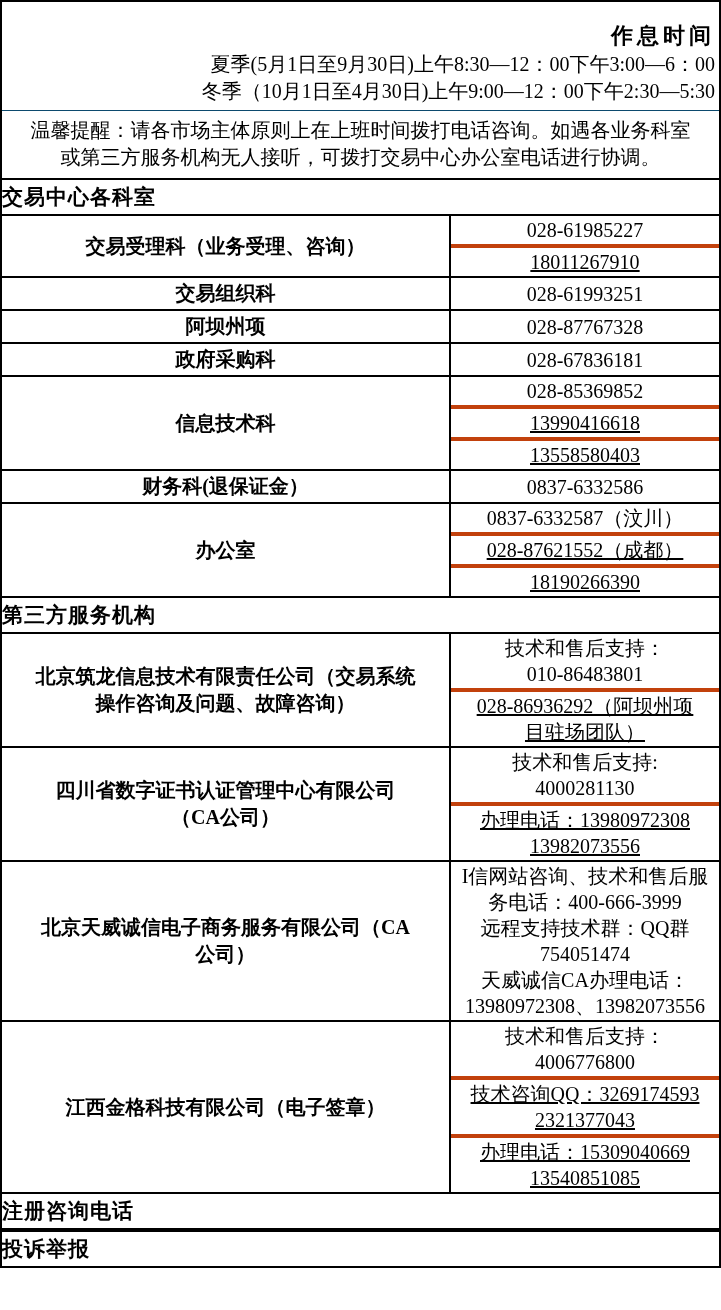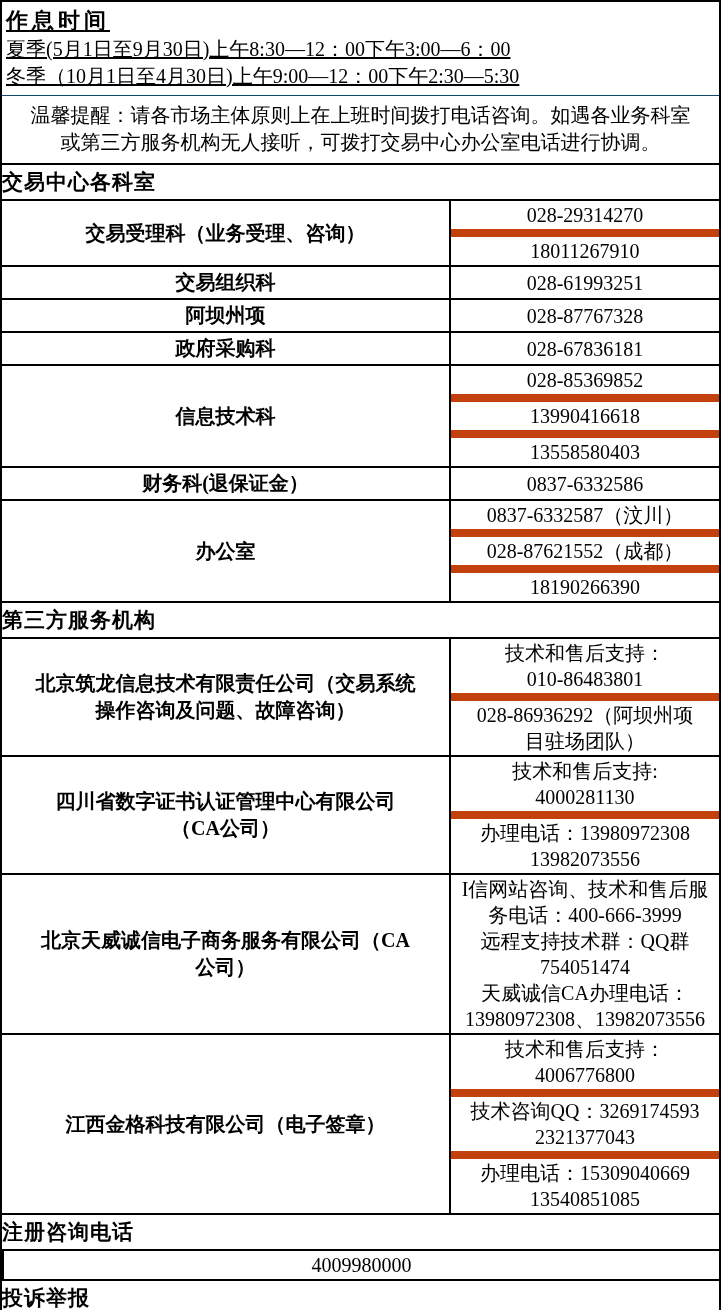--- a/index.html
+++ b/index.html
@@ -6,21 +6,21 @@
   .doc {
     width: 721px;
     box-sizing: border-box;
     border: 2px solid #000;
     background: #fff;
     color: #000;
     font-family: "Liberation Serif", "DejaVu Serif", serif;
     font-size: 20px;
   }
   
-  .hours { text-align: left; padding: 3px 4px 5px; text-decoration: underline; }
+  .hours { text-align: right; padding: 18px 4px 5px; }
   .hours-title {
     font-family: "Liberation Sans", "DejaVu Sans", sans-serif;
     font-weight: bold; font-size: 22px; line-height: 31px; letter-spacing: 4px;
   }
   .hours-line { line-height: 27px; }
   
   .notice {
     border-top: 1px solid #0c4a6e;
     text-align: center;
     padding: 6px 8px 7px;
@@ -49,42 +49,42 @@
     display: flex; flex-direction: column;
   }
   .sub {
     flex: 1;
     display: flex; align-items: center; justify-content: center;
     text-align: center;
     min-height: 25px; line-height: 26px;
     padding: 1px 4px;
     white-space: pre-line;
   }
-  .sub + .sub { border-top: 8px solid #c2410c; }
+  .sub + .sub { border-top: 4px solid #c2410c; text-decoration: underline; }
 </style>
 </head>
 <body>
 
 <div class="doc">
 
   <section class="hours">
     <div class="hours-title">作息时间</div>
     <div class="hours-line">夏季(5月1日至9月30日)上午8:30—12：00下午3:00—6：00</div>
     <div class="hours-line">冬季（10月1日至4月30日)上午9:00—12：00下午2:30—5:30</div>
   </section>
 
   <section class="notice">温馨提醒：请各市场主体原则上在上班时间拨打电话咨询。如遇各业务科室
 或第三方服务机构无人接听，可拨打交易中心办公室电话进行协调。</section>
 
   <div class="sec-header">交易中心各科室</div>
 
   <div class="trow">
     <div class="tname">交易受理科（业务受理、咨询）</div>
     <div class="tphones">
-      <div class="sub">028-29314270</div>
+      <div class="sub">028-61985227</div>
       <div class="sub">18011267910</div>
     </div>
   </div>
 
   <div class="trow">
     <div class="tname">交易组织科</div>
     <div class="tphones">
       <div class="sub">028-61993251</div>
     </div>
   </div>
@@ -173,20 +173,17 @@
       <div class="sub">技术咨询QQ：3269174593
 2321377043</div>
       <div class="sub">办理电话：15309040669
 13540851085</div>
     </div>
   </div>
 
   <div class="sec-header">注册咨询电话</div>
 
   <div class="trow">
-    <div class="tphones">
-      <div class="sub">4009980000</div>
-    </div>
   </div>
 
   <div class="sec-header">投诉举报</div>
 
 </div>
 
 </body></html>

